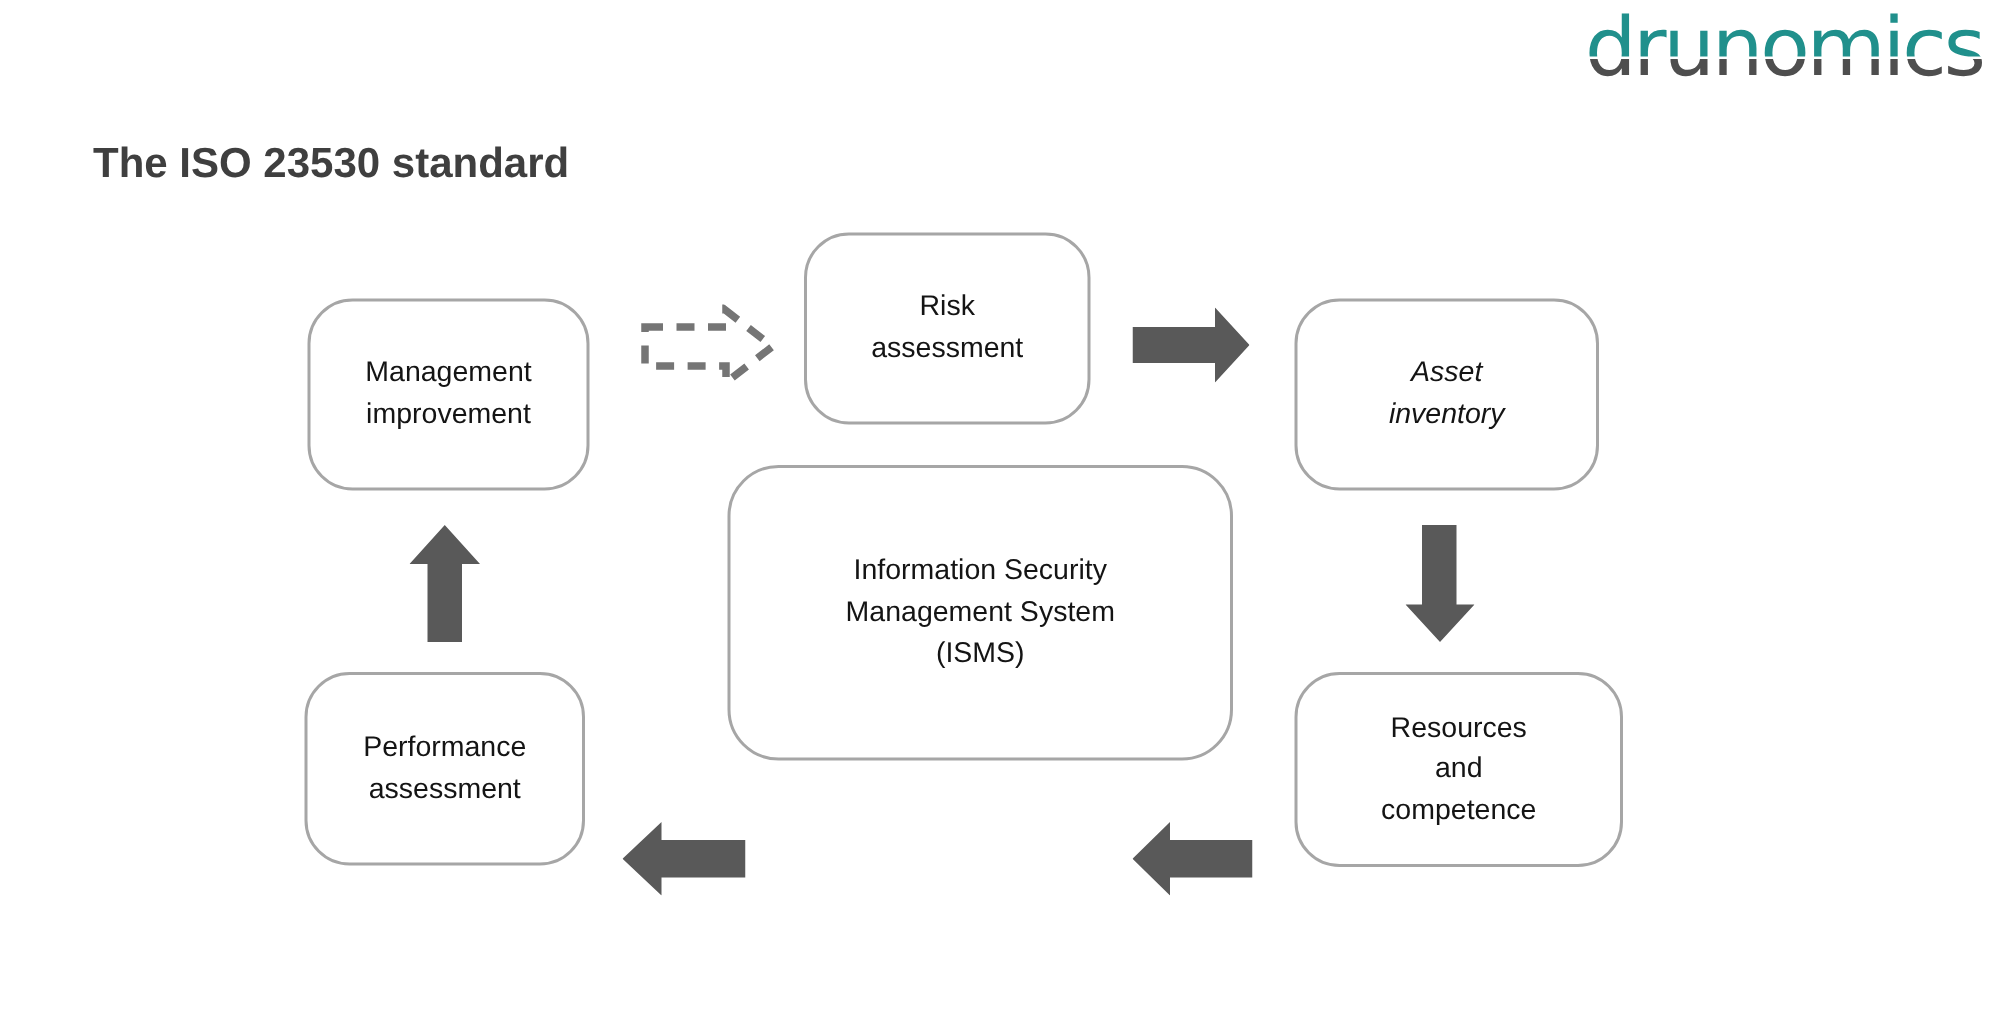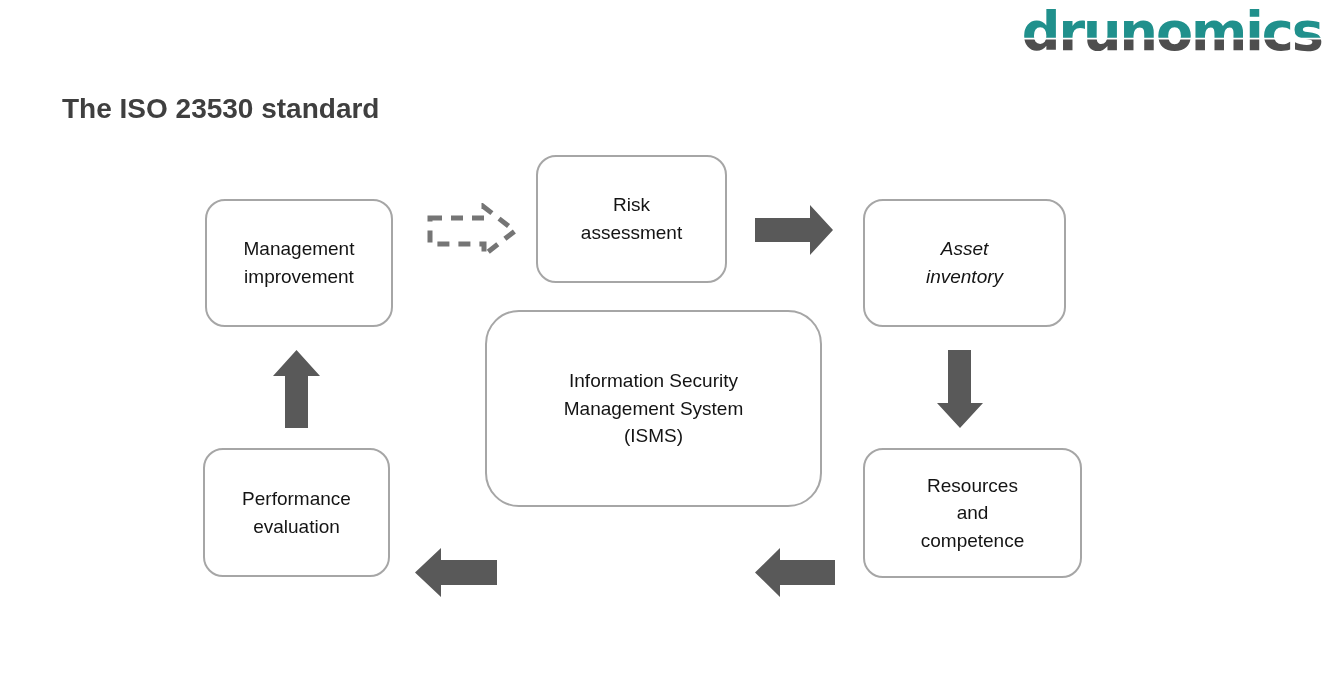--- a/index.html
+++ b/index.html
@@ -20,21 +20,21 @@
     width: 330px;
     height: 66px;
   }
   .logo-layer {
     position: absolute;
     top: 0;
     right: 0;
     width: 100%;
     text-align: right;
     font-family: "DejaVu Sans", sans-serif;
-    font-weight: bold;
+    font-weight: normal;
     font-size: 54px;
     line-height: 1.1;
     letter-spacing: -2px;
     user-select: none;
   }
   .logo-top    { color: #20908C; clip-path: inset(0 0 40% 0); }
   .logo-bottom { color: #4E4E4E; clip-path: inset(63% 0 0 0); }
 
   
   .title {
@@ -46,21 +46,21 @@
     color: #3f3f3f;
     letter-spacing: 0px;
   }
 
   
   .node {
     position: absolute;
     box-sizing: border-box;
     background: #ffffff;
     border: 2px solid #A6A6A6;
-    border-radius: 20px;
+    border-radius: 30px;
     display: flex;
     align-items: center;
     justify-content: center;
     text-align: center;
     color: #141414;
     font-size: 19px;
     line-height: 1.45;
     white-space: pre-line;
   }
   .node-continual   { left: 205px; top: 199px; width: 188px; height: 128px; }
@@ -99,21 +99,21 @@
 assessment</div>
   <div class="node node-asset">Asset
 inventory</div>
   <div class="node node-isms">Information Security
 Management System
 (ISMS)</div>
   <div class="node node-resources">Resources
 and
 competence</div>
   <div class="node node-performance">Performance
-evaluation</div>
+assessment</div>
 
   <div class="arrow arrow-dashed">
     <svg width="91" height="56" viewBox="0 0 91 56">
       <path d="M3 15 H57 V4 L88 28 L57 52 V41 H3 Z" fill="none" stroke="#757575" stroke-width="5" stroke-dasharray="12 9"></path>
     </svg>
   </div>
 
   <div class="arrow arrow-risk-asset">
     <svg width="78" height="50" viewBox="0 0 78 50">
       <polygon points="0,13 55,13 55,0 78,25 55,50 55,37 0,37" fill="#595959"></polygon>

